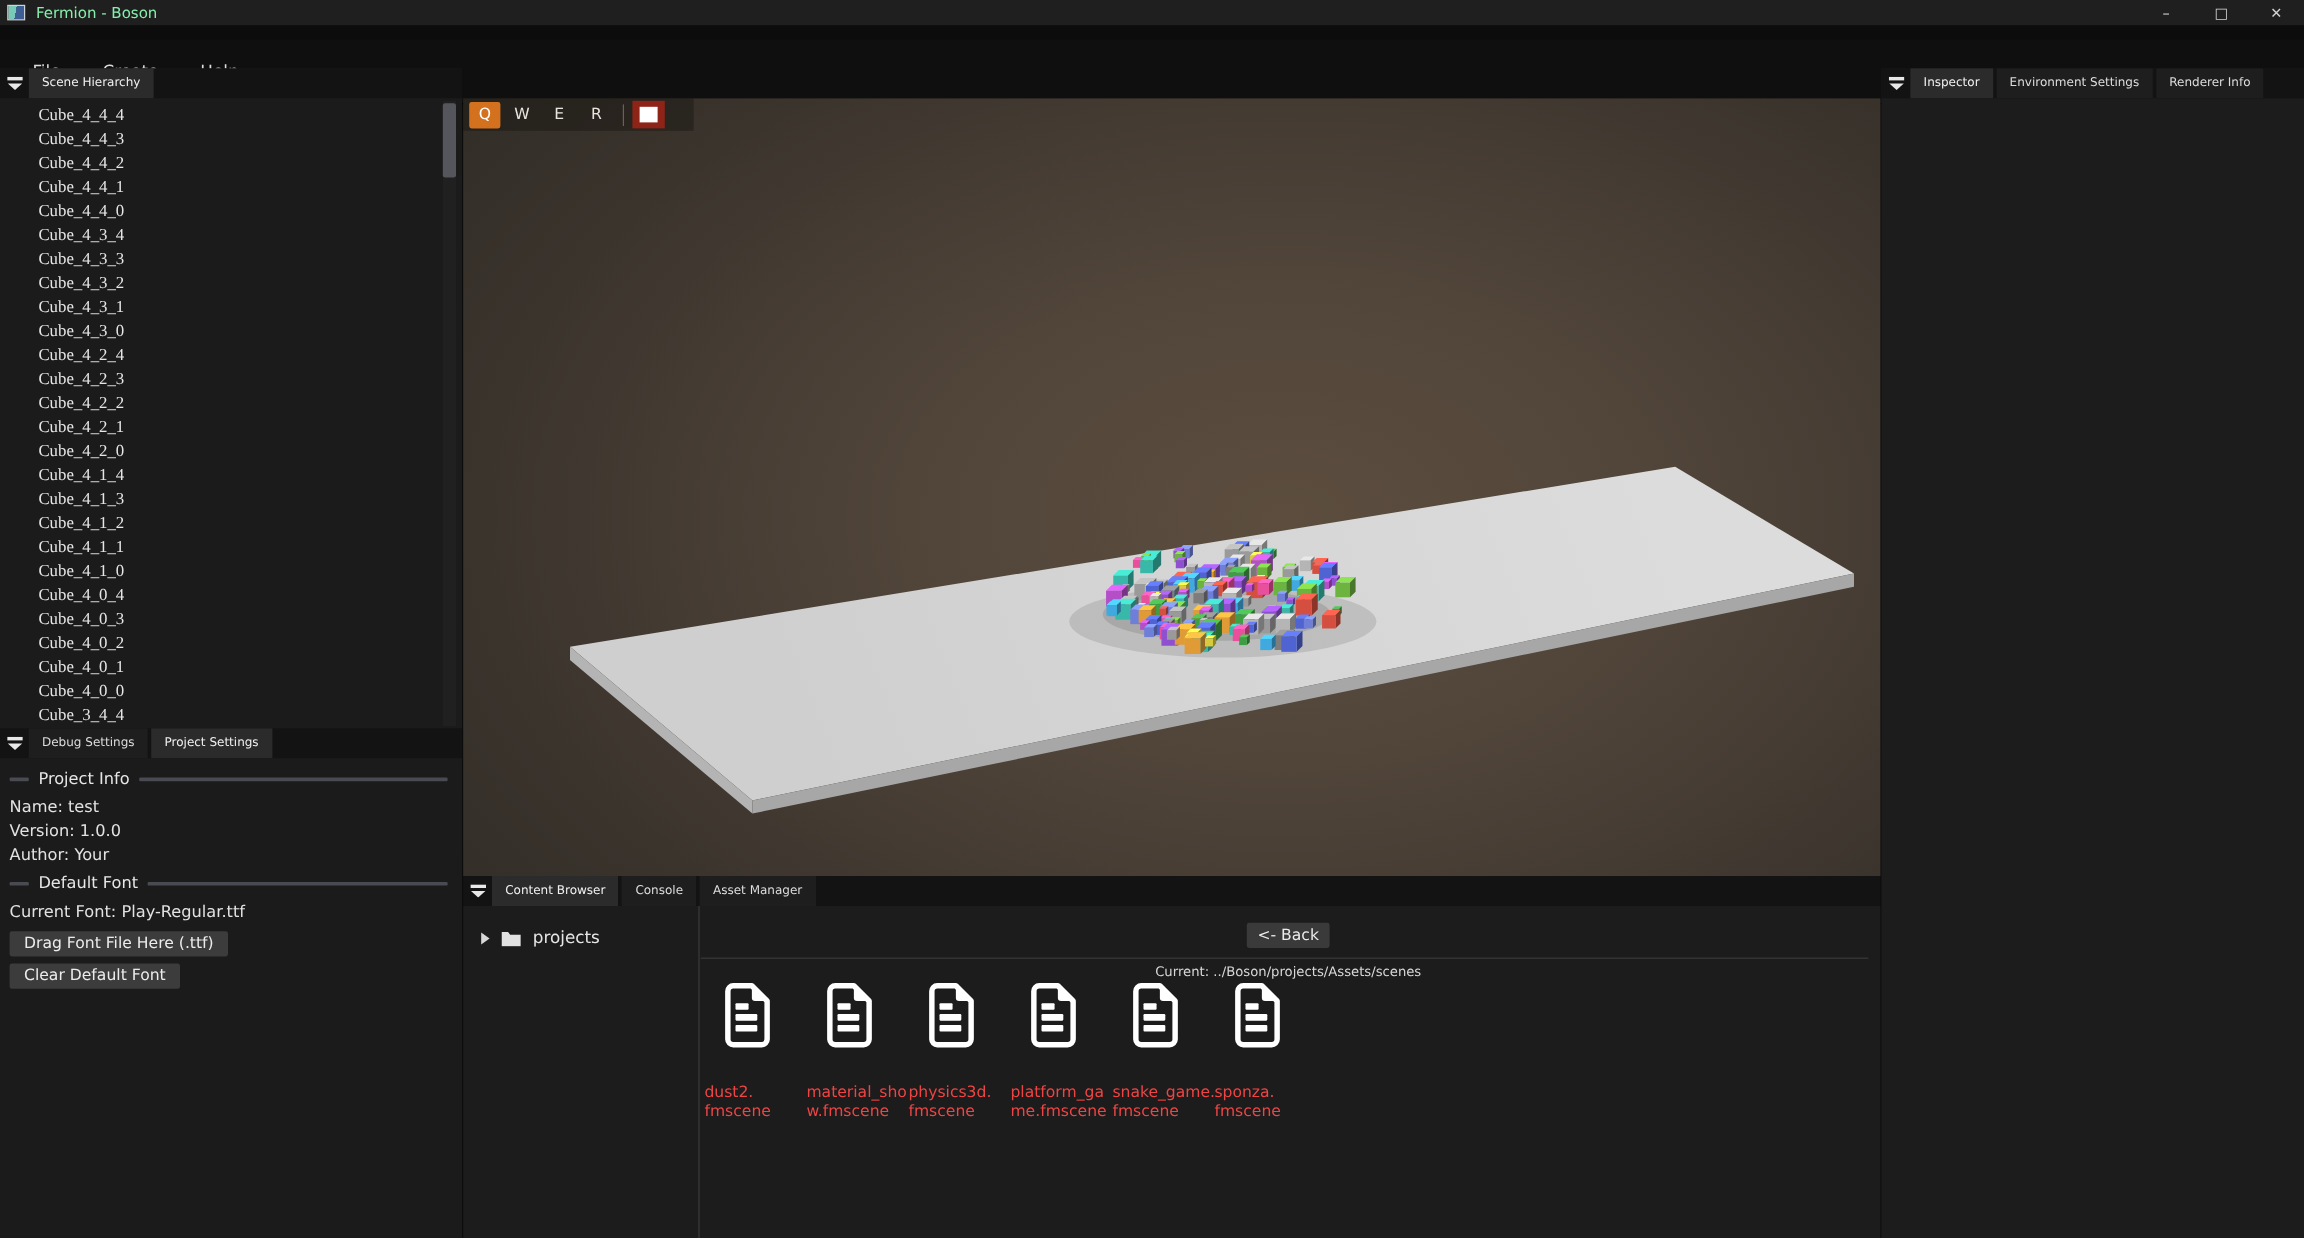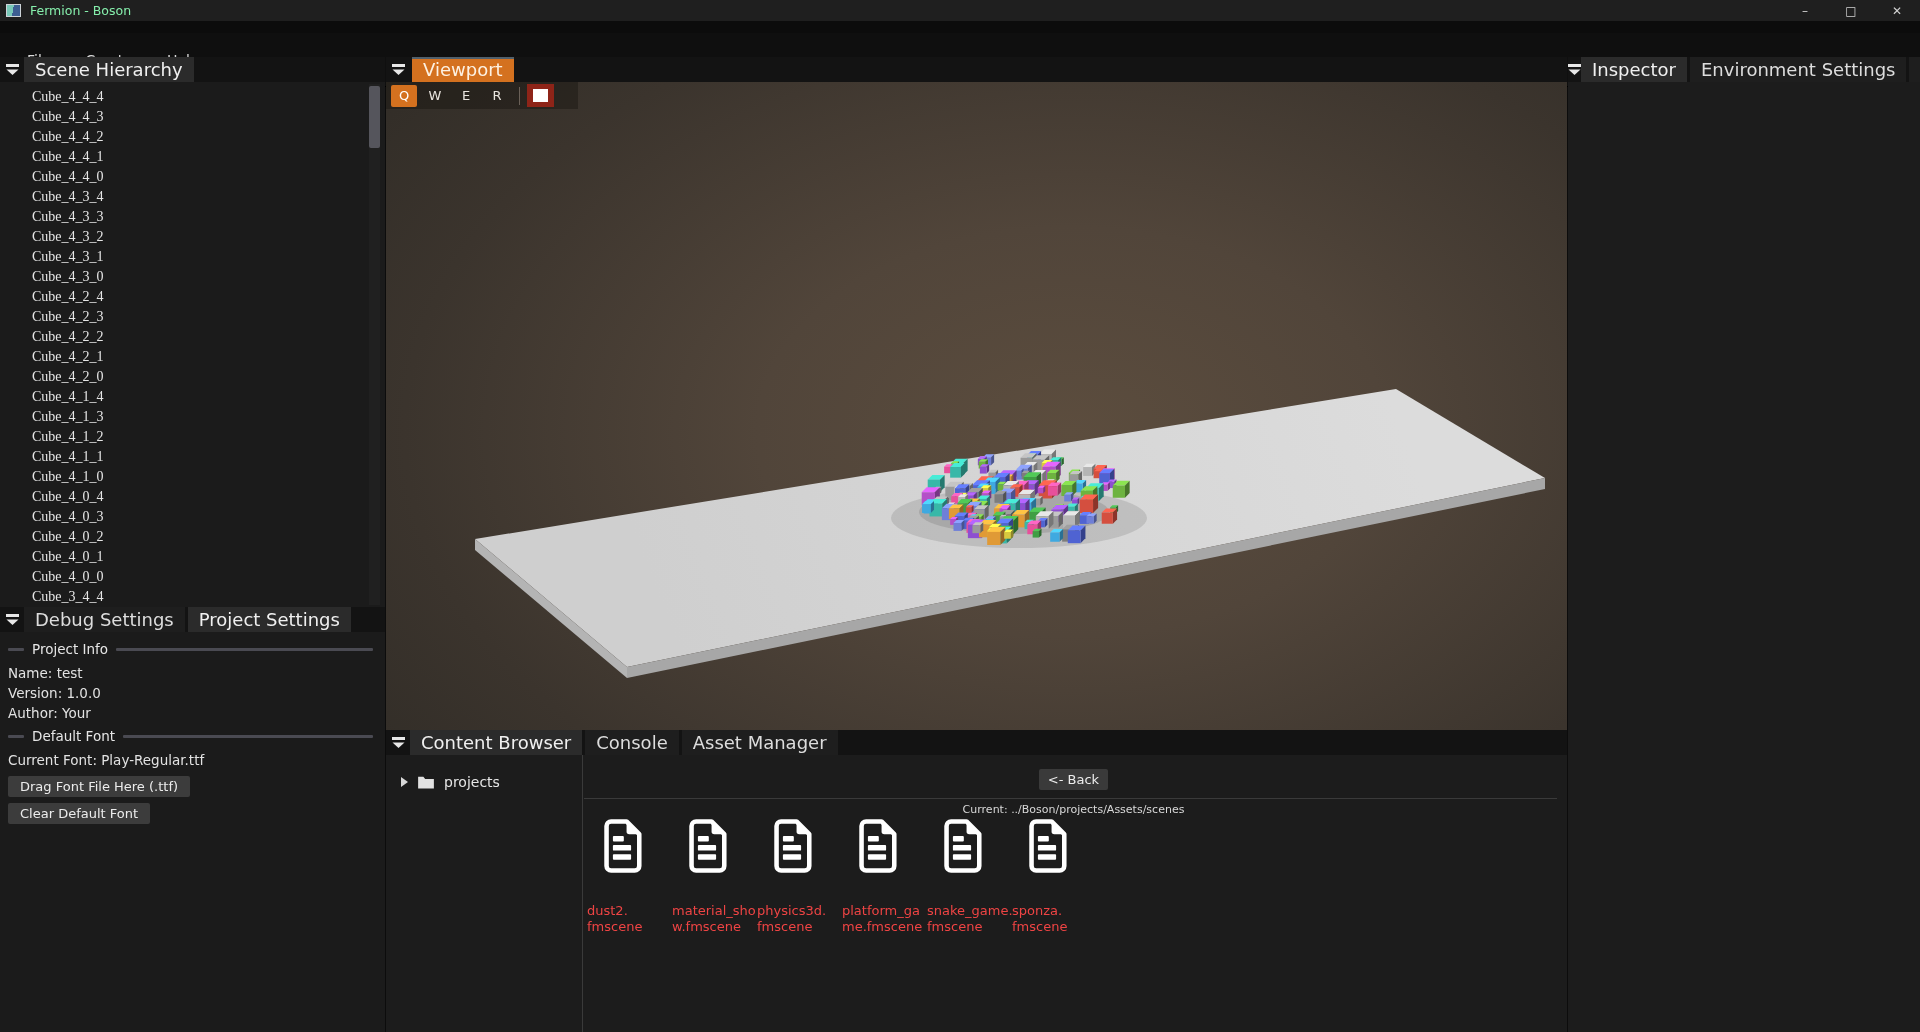--- a/index.html
+++ b/index.html
@@ -20,21 +20,21 @@
   
   .menubar { position:absolute; top:33px; left:0; right:0; height:54px; background:#0f0f0f;
              display:flex; align-items:center; border-bottom:1px solid #000; }
   .menu-item { padding:7px 16px; margin-left:3px; font-size:14px; color:#dcdcdc; }
   .menu-item:first-child { margin-left:11px; }
 
   
   .tabbar { position:absolute; left:0; right:0; height:25px; background:#131313;
             display:flex; align-items:stretch; }
   .collapse-box { width:24px; display:flex; align-items:center; justify-content:center; }
-  .tab { height:25px; line-height:25px; padding:0 11px; margin-right:3px; font-size:18px;
+  .tab { height:25px; line-height:25px; padding:0 11px; margin-right:3px; font-size:10px;
          background:#1e1e1e; color:#dddddd; white-space:nowrap; }
   .tab.active { background:#2b2b2b; color:#f0f0f0; }
   .tab.vp { background:#d4711f; color:#fdf1e2; border-top:2px solid #51606c; line-height:22px; }
 
   
   .left-col  { position:absolute; top:57px; left:0; width:385px; bottom:0; background:#1b1b1b; }
   .hier-tabbar { top:0; }
   .hier-list { position:absolute; top:25px; left:0; right:0; height:525px; background:#1b1b1b;
                overflow:hidden; padding-top:5px;font-family:Liberation Serif, serif; }
   .tree-item { height:20px; line-height:20px; padding-left:32px; font-size:14px; color:#e6e6e6;
@@ -183,29 +183,20 @@
           <div class="hline"></div>
         </div>
         <div class="info-row">Current Font: Play-Regular.ttf</div>
         <div class="panel-btn">Drag Font File Here (.ttf)</div>
         <div class="panel-btn">Clear Default Font</div>
       </div>
     </div>
 </div>
 
 <div class="center-col">
-  <div class="tabbar vp-tabbar">
-    <div class="collapse-box">
-      <svg width="13" height="11" viewBox="0 0 13 11">
-        <rect x="0" y="0" width="13" height="3" fill="#e8e8e8"></rect>
-        <polygon points="0.5,5.5 12.5,5.5 6.5,11" fill="#e8e8e8"></polygon>
-      </svg>
-    </div>
-    <div class="tab vp">Viewport</div>
-  </div>
 
   <div class="viewport">
     <svg class="scene" viewBox="0 0 1181 648">
         <defs>
           <linearGradient id="ptop" gradientUnits="userSpaceOnUse" x1="1000" y1="310" x2="300" y2="585">
             <stop offset="0" stop-color="#dcdcdc"></stop>
             <stop offset="1" stop-color="#cfcfcf"></stop>
           </linearGradient>
         </defs>
         <polygon points="89,457 1010,307 1159,396 241,585" fill="url(#ptop)"></polygon>

